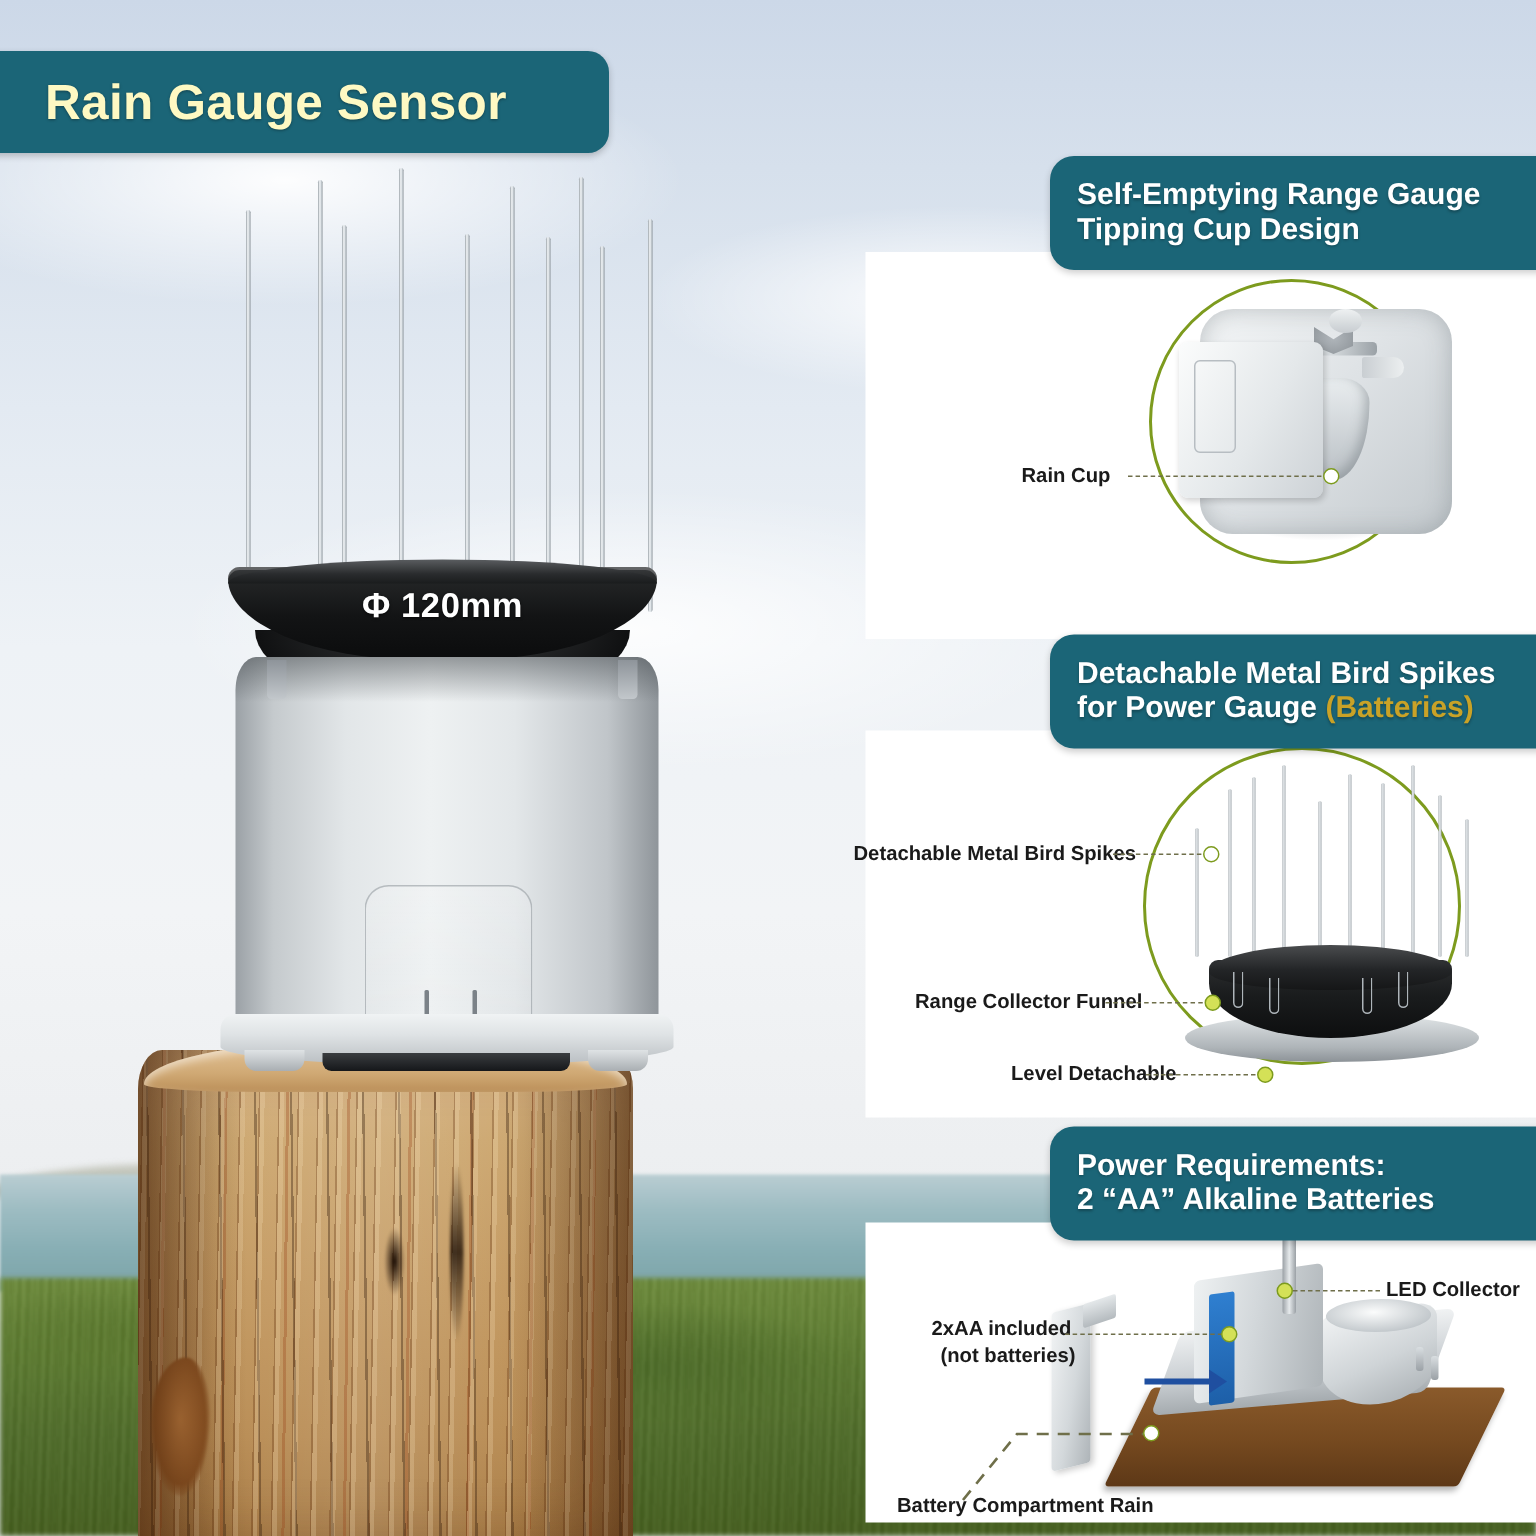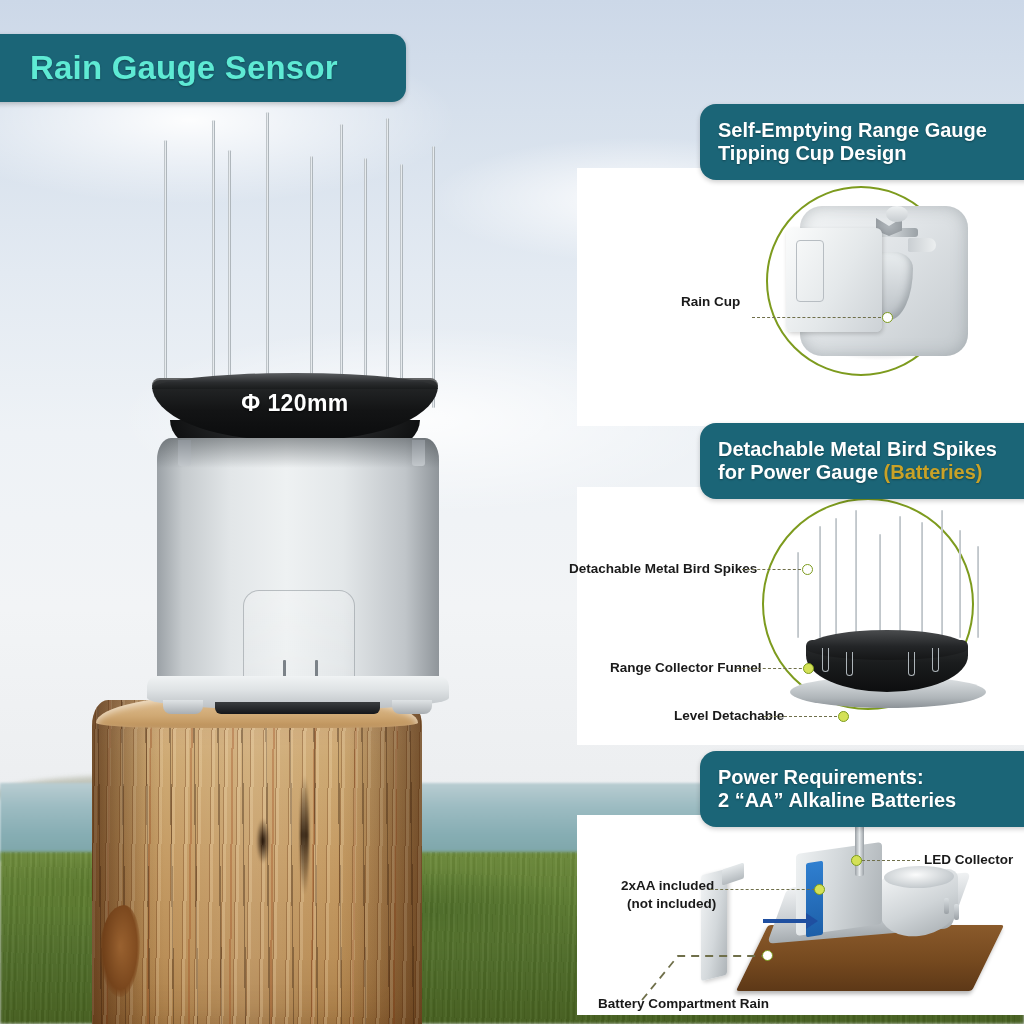--- a/index.html
+++ b/index.html
@@ -160,21 +160,21 @@
     background: linear-gradient(180deg,#dfe3e5,#a9aeb2); border-radius: 0 0 8px 8px; }
 
   
   .title-banner {
     position: absolute; left: -22px; top: 34px; width: 428px; height: 68px;
     background: #1b6577; border-radius: 0 14px 14px 0;
     display: flex; align-items: center;
     box-shadow: 0 2px 5px rgba(0,0,0,.22);
   }
   .title-banner span {
-    margin-left: 52px; color: #5eead4; font-size: 33px; font-weight: bold;
+    margin-left: 52px; color: #fef9c3; font-size: 33px; font-weight: bold;
     letter-spacing: .2px; text-shadow: 0 1px 2px rgba(0,0,0,.35);
   }
 
   
   .panel { position: absolute; left: 577px; width: 447px; background: #ffffff; }
   #panel1 { top: 168px; height: 258px; }
   #panel2 { top: 487px; height: 258px; }
   #panel3 { top: 815px; height: 200px; }
 
   .banner {
@@ -410,21 +410,21 @@
     <div class="tip-body"></div>
     <div class="tip-fin"></div>
     <div class="tip-cup"></div>
     <div class="tip-pivot"></div>
     <div class="tip-butterfly"></div>
     <div class="tip-knob"></div>
     <div class="tip-plate"></div>
     <div class="tip-plate-in"></div>
   </div>
 
-  <div class="callout" style="left:681px; top:294px;">Rain Cup</div>
+  <div class="callout" style="left:681px; top:309px;">Rain Cup</div>
   <div class="dash-h" style="left:752px; top:317px; width:134px;"></div>
   <div class="dot" style="left:882px; top:312px;"></div>
 
   <div class="banner" id="banner1">
     <div class="line">Self-Emptying Range Gauge</div>
     <div class="line">Tipping Cup Design</div>
   </div>
 
   <div class="panel" id="panel2"></div>
 
@@ -485,21 +485,21 @@
     <div class="batt-cover"></div>
     <div class="batt-cover-tab"></div>
     <div class="blue-arrow"></div>
   </div>
 
   <div class="callout" style="left:924px; top:852px;">LED Collector</div>
   <div class="dash-h" style="left:862px; top:860px; width:58px;"></div>
   <div class="dot filled" style="left:851px; top:855px;"></div>
 
   <div class="callout" style="left:621px; top:878px;">2xAA included</div>
-  <div class="callout" style="left:627px; top:896px;">(not included)</div>
+  <div class="callout" style="left:627px; top:896px;">(not batteries)</div>
   <div class="dash-h" style="left:710px; top:889px; width:110px;"></div>
   <div class="dot filled" style="left:814px; top:884px;"></div>
 
   <div class="callout" style="left:598px; top:996px;">Battery Compartment Rain</div>
   <svg class="dash-line" style="left:640px; top:930px; width:130px; height:72px;">
     <polyline points="2,70 38,26 128,26" fill="none" stroke="#6f6f4a" stroke-width="1.8" stroke-dasharray="8 6"></polyline>
   </svg>
   <div class="dot" style="left:762px; top:950px;"></div>
 
   <div class="banner" id="banner3">

